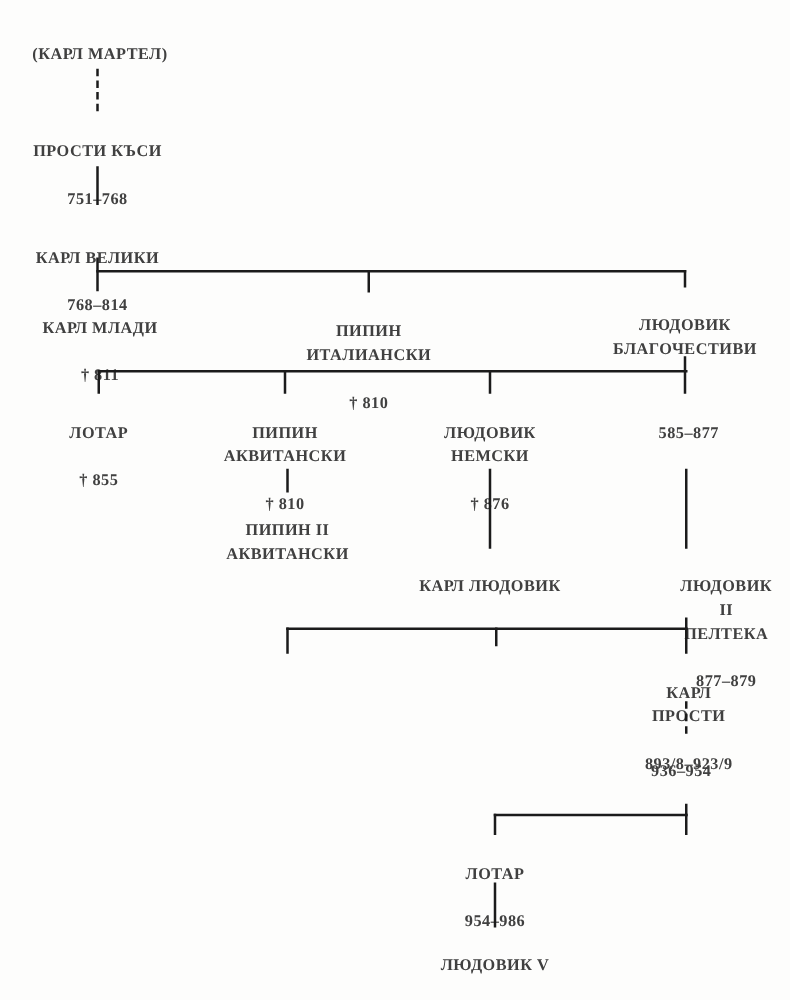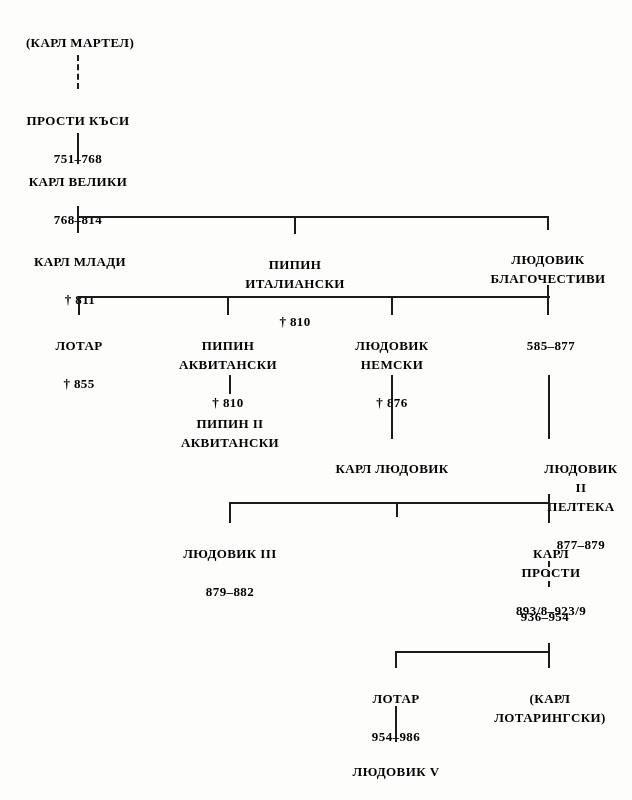--- a/index.html
+++ b/index.html
@@ -1,18 +1,18 @@
 <!DOCTYPE html>
 <html><head>
 <meta charset="utf-8">
 <style>
   html,body{margin:0;padding:0;background:#ffffff;}
   .canvas{
     position:relative;width:632px;height:800px;background:#fdfdfc;
-    font-family:"Liberation Serif",serif;color:#000000;overflow:hidden;
+    font-family:"Liberation Serif",serif;color:#404040;overflow:hidden;
   }
   .node{
     position:absolute;transform:translateX(-50%);text-align:center;
     font-weight:bold;font-size:13px;line-height:19px;letter-spacing:.4px;
     white-space:pre-line;
   }
   .nm,.yr{white-space:pre-line;}
   .ln{position:absolute;background:#1b1b1b;}
   .h{height:2px;}
   .v{width:2px;}
@@ -23,21 +23,21 @@
 
 <div class="canvas">
 
   <div class="node" style="left:80px;top:14px">
     <div class="nm">(КАРЛ МАРТЕЛ)</div>
   </div>
   <div class="node" style="left:78px;top:92px">
     <div class="nm">ПРОСТИ КЪСИ</div>
     <div class="yr">751–768</div>
   </div>
-  <div class="node" style="left:78px;top:153px">
+  <div class="node" style="left:78px;top:177px">
     <div class="nm">КАРЛ ВЕЛИКИ</div>
     <div class="yr">768–814</div>
   </div>
   <div class="node" style="left:80px;top:233px">
     <div class="nm">КАРЛ МЛАДИ</div>
     <div class="yr">† 811</div>
   </div>
   <div class="node" style="left:295px;top:236px">
     <div class="nm">ПИПИН
 ИТАЛИАНСКИ</div>
@@ -69,38 +69,30 @@
 АКВИТАНСКИ</div>
   </div>
   <div class="node" style="left:392px;top:440px">
     <div class="nm">КАРЛ ЛЮДОВИК</div>
   </div>
   <div class="node" style="left:581px;top:440px">
     <div class="nm">ЛЮДОВИК II
 ПЕЛТЕКА</div>
     <div class="yr">877–879</div>
   </div>
-  <div class="node" style="left:230px;top:525px">
-    <div class="nm">ЛЮДОВИК III</div>
-    <div class="yr">879–882</div>
-  </div>
   <div class="node" style="left:551px;top:525px">
     <div class="nm">КАРЛ ПРОСТИ</div>
     <div class="yr">893/8–923/9</div>
   </div>
   <div class="node" style="left:545px;top:588px">
     <div class="yr">936–954</div>
   </div>
   <div class="node" style="left:396px;top:670px">
     <div class="nm">ЛОТАР</div>
     <div class="yr">954–986</div>
-  </div>
-  <div class="node" style="left:550px;top:670px">
-    <div class="nm">(КАРЛ
-ЛОТАРИНГСКИ)</div>
   </div>
   <div class="node" style="left:396px;top:743px">
     <div class="nm">ЛЮДОВИК V</div>
     
   </div>
 
   <div class="ln vd" style="left:77px;top:55px;height:34px"></div>
   <div class="ln v" style="left:77px;top:133px;height:31px"></div>
   <div class="ln v" style="left:77px;top:206px;height:27px"></div>
   <div class="ln h" style="left:77px;top:216px;width:472px"></div>

